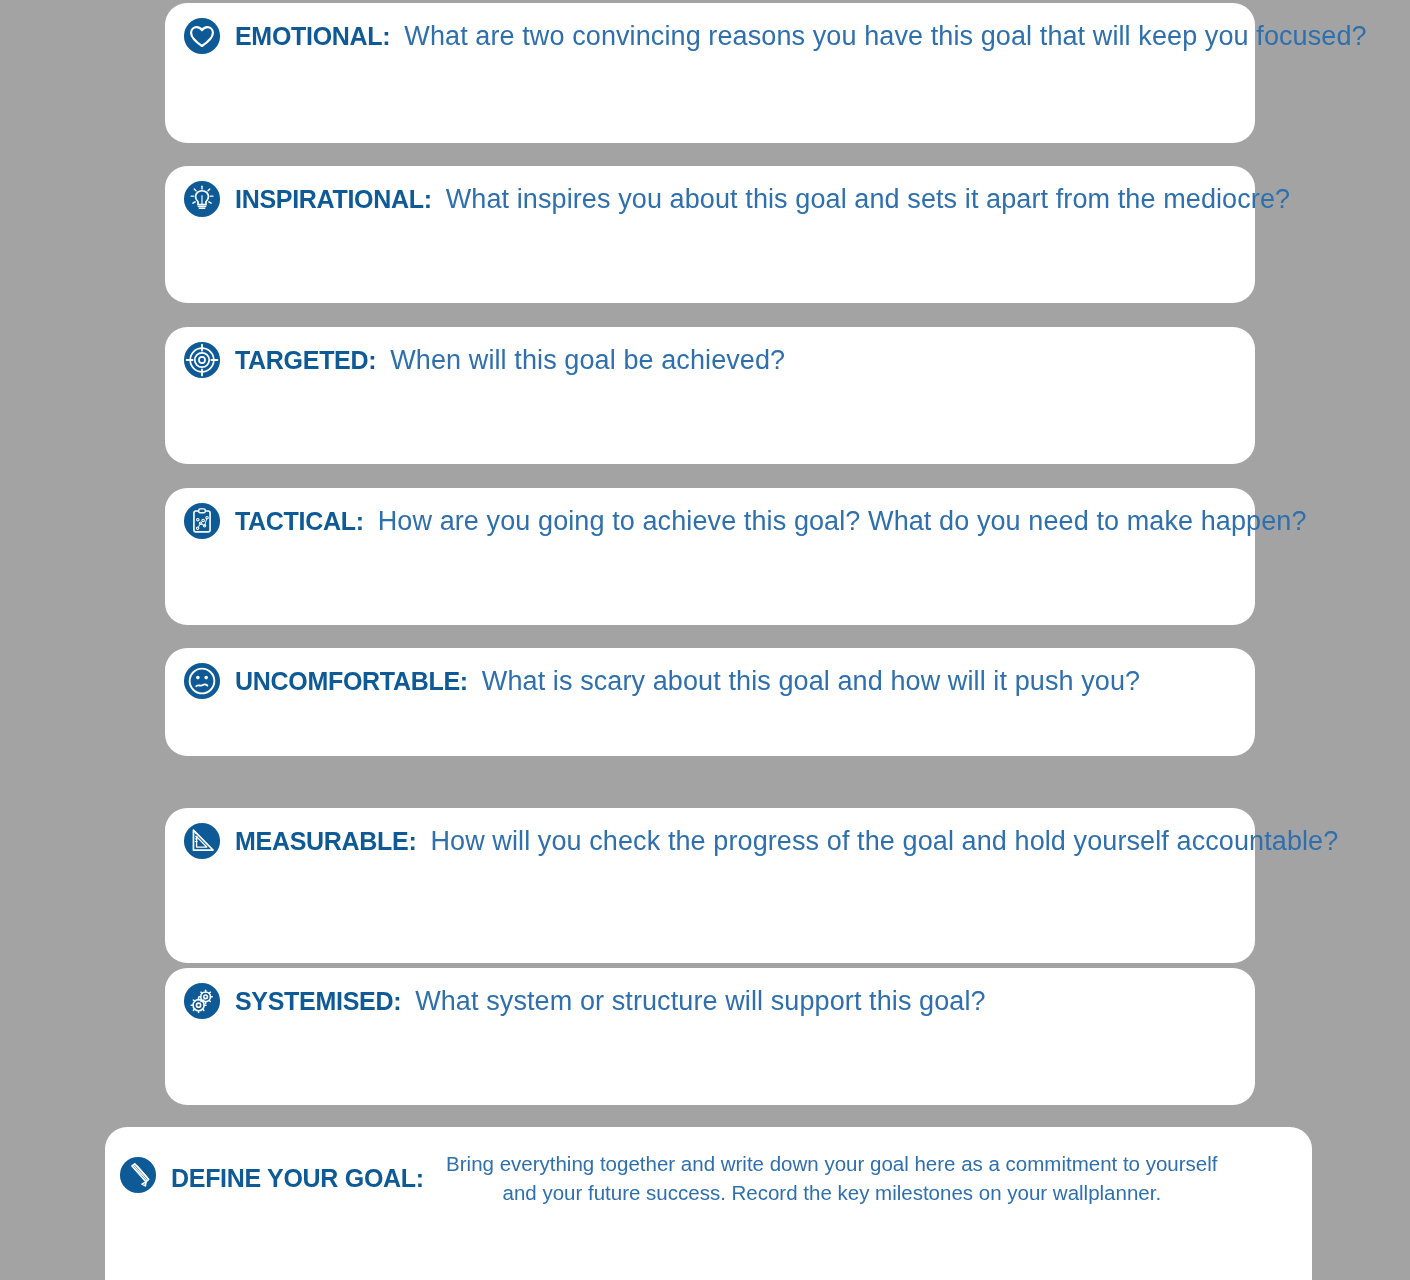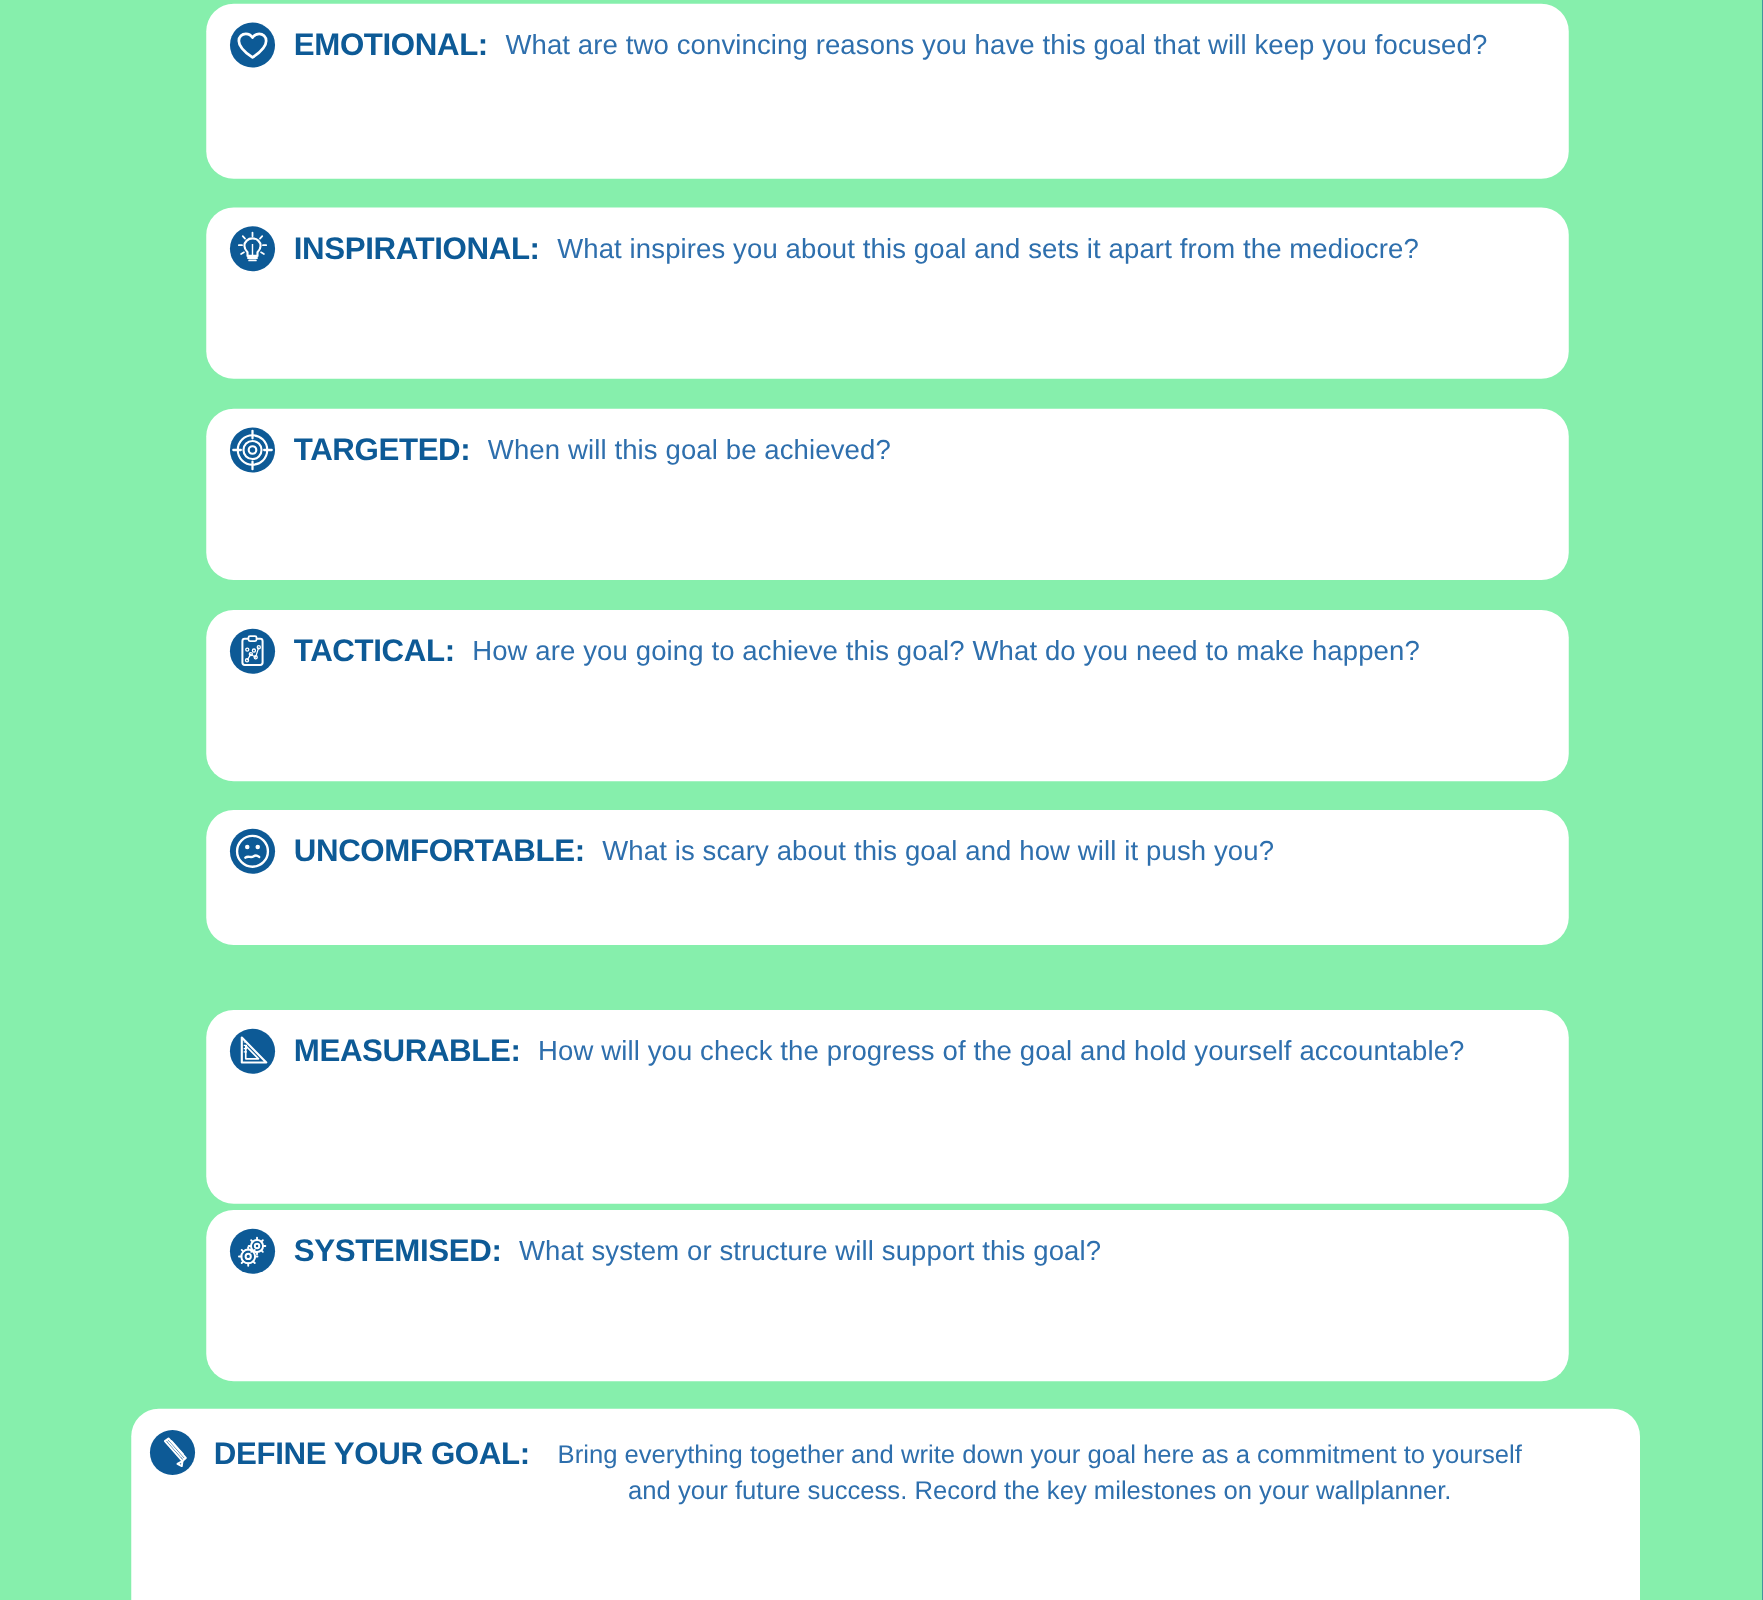--- a/index.html
+++ b/index.html
@@ -7,21 +7,21 @@
     width: 1410px;
     height: 1280px;
     background: #0a5590;
     font-family: "Liberation Sans", sans-serif;
     overflow: hidden;
   }
   #sheet {
     position: relative;
     width: 1410px;
     height: 1280px;
-    background: #86efac;
+    background: #a3a3a3;
   }
 
   
   .card {
     position: absolute;
     background: #ffffff;
     border-radius: 22px;
   }
   .card.wide { left: 165px; width: 1090px; }
 
@@ -40,38 +40,38 @@
   }
   .icon-wrap svg { display: block; width: 38px; height: 38px; }
 
   .label {
     font-weight: bold;
     font-size: 25px;
     letter-spacing: -0.3px;
     color: #0d5a96;
   }
   .question {
-    font-size: 22px;
+    font-size: 27px;
     color: #2e6fad;
     letter-spacing: 0.1px;
   }
 
   
   #define-card {
     position: absolute;
     left: 105px;
     top: 1127px;
     width: 1207px;
     height: 200px;
     background: #ffffff;
     border-radius: 22px;
   }
   #define-head {
     display: flex;
-    align-items: flex-start;
+    align-items: center;
     gap: 14px;
     padding: 16px 0 0 14px;
   }
   #define-card .label { font-size: 25px; padding-top: 6px; }
   #define-text {
     font-size: 20.5px;
     color: #2e6fad;
     line-height: 1.42;
     padding-top: 6px;
     padding-left: 8px;

